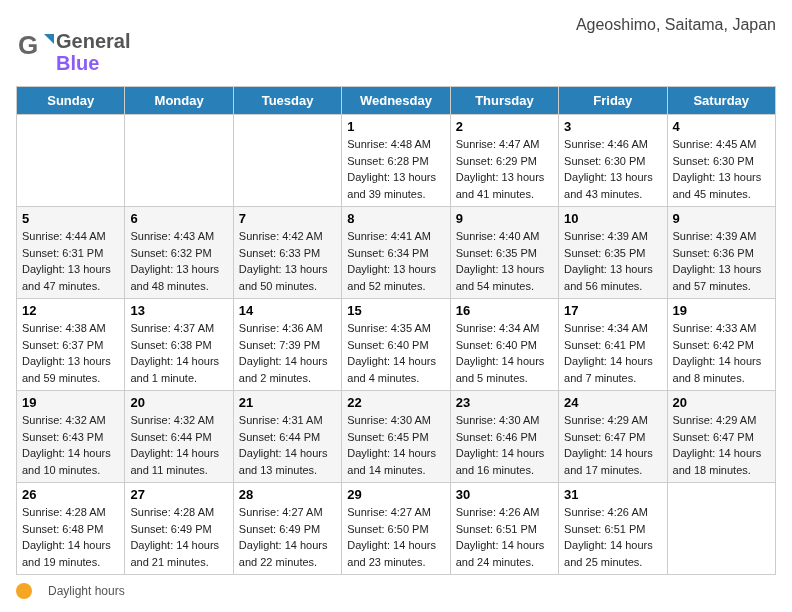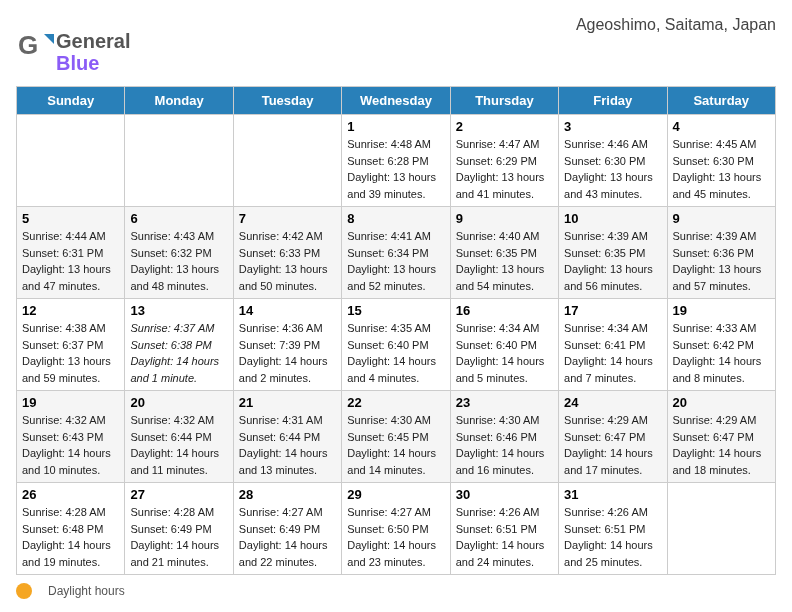--- a/index.html
+++ b/index.html
@@ -230,21 +230,21 @@
       <tr>
         <td>
           <div class="day-num">12</div>
           <div class="day-info" style="white-space: pre-line;">Sunrise: 4:38 AM
 Sunset: 6:37 PM
 Daylight: 13 hours
 and 59 minutes.</div>
         </td>
         <td>
           <div class="day-num">13</div>
-          <div class="day-info" style="white-space: pre-line; font-style: italic;">Sunrise: 4:37 AM
+          <div class="day-info" style="white-space: pre-line;">Sunrise: 4:37 AM
 Sunset: 6:38 PM
 Daylight: 14 hours
 and 1 minute.</div>
         </td>
         <td>
           <div class="day-num">14</div>
           <div class="day-info" style="white-space: pre-line;">Sunrise: 4:36 AM
 Sunset: 7:39 PM
 Daylight: 14 hours
 and 2 minutes.</div>

